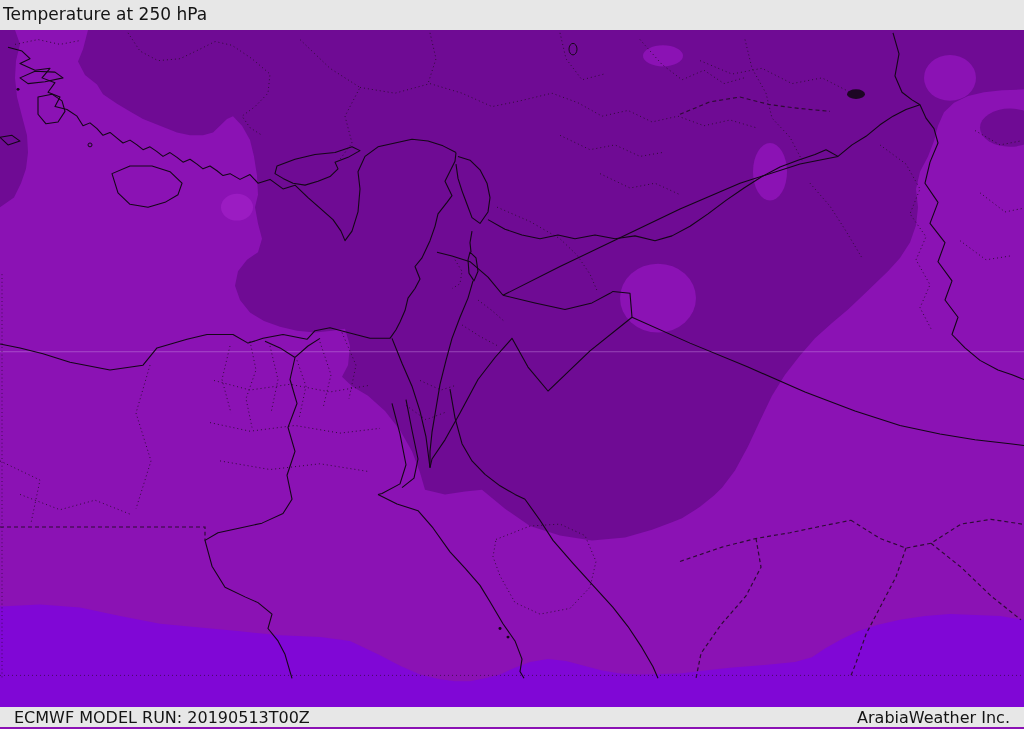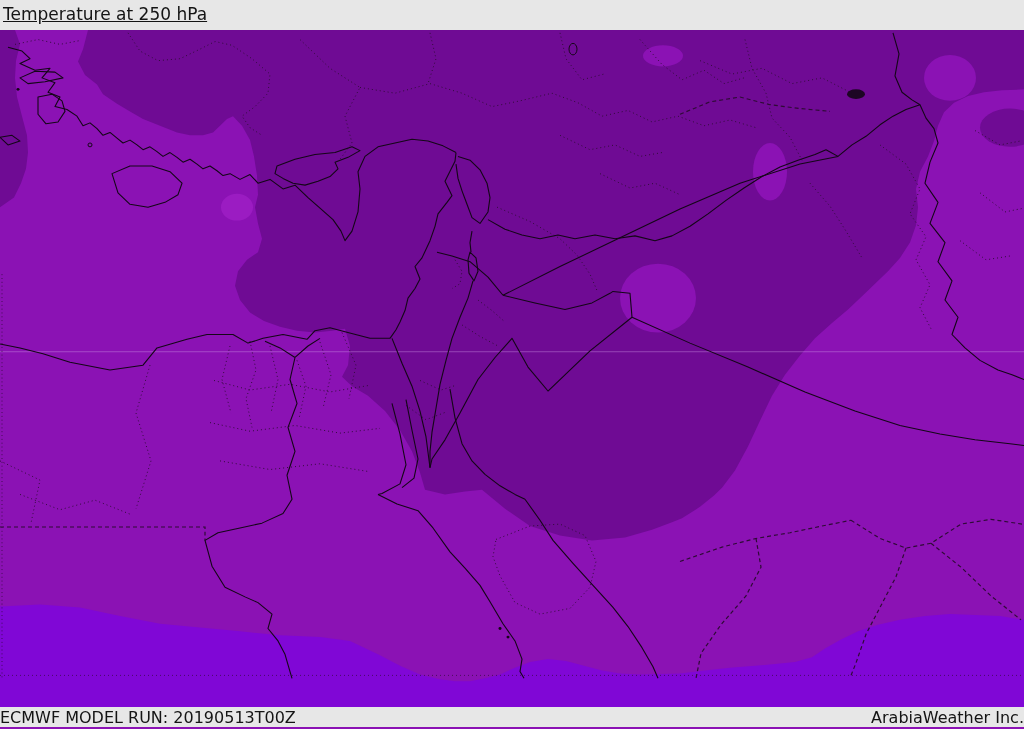--- a/index.html
+++ b/index.html
@@ -7,22 +7,22 @@
     width:1024px;height:729px;overflow:hidden;
     font-family:"DejaVu Sans","Liberation Sans",sans-serif;
     background:var(--c-medium,#8B12B4);
   }
   .bar{
     width:1024px;background:var(--c-bar_bg,#E7E7E7);
     color:var(--c-bar_text,#141414);
     display:flex;justify-content:space-between;align-items:center;
     box-sizing:border-box;
   }
-  .bar.top{height:30px;font-size:17px;padding:0 3px 2px 3px;text-decoration:underline;}
-  .bar.bottom{height:20px;font-size:16px;padding:0 0;}
+  .bar.top{height:30px;font-size:17px;padding:0 3px 2px 3px;}
+  .bar.bottom{height:20px;font-size:16px;padding:0 14px;}
   .bar .left-text{white-space:nowrap;}
   .bar .right-text{white-space:nowrap;}
   #map-wrap{width:1024px;height:677px;position:relative;line-height:0;}
   svg{display:block;}
 </style>
 </head>
 <body>
 
 <div class="bar top">
   <span class="left-text">Temperature at 250 hPa</span>

